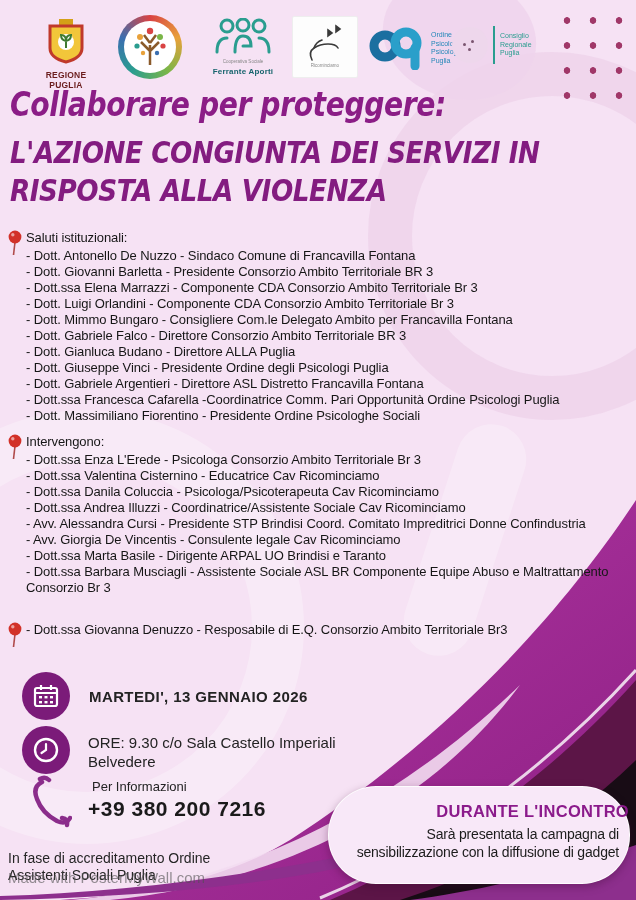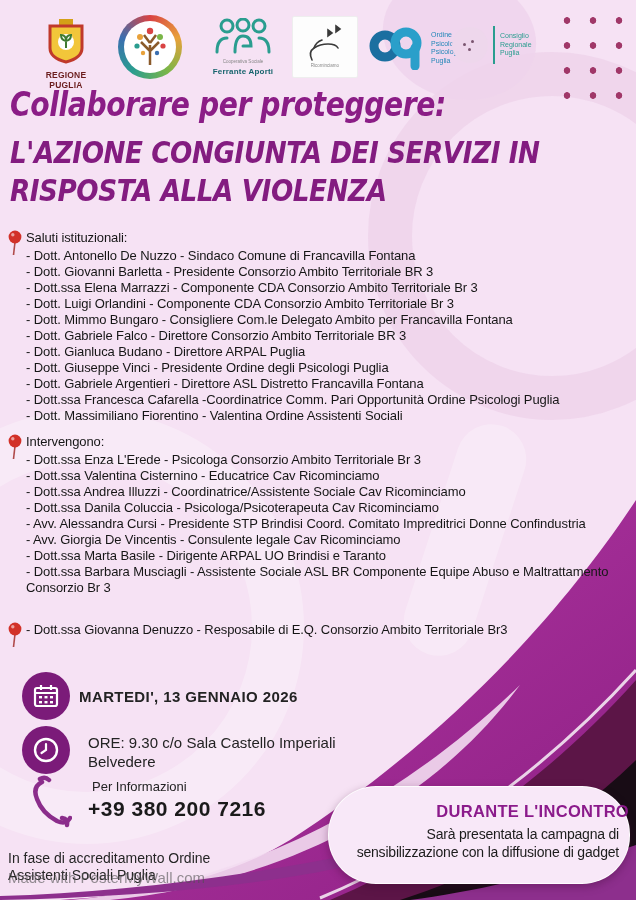--- a/index.html
+++ b/index.html
@@ -42,21 +42,21 @@
     letter-spacing:-.5px;transform:scaleX(.86);transform-origin:left top;white-space:nowrap;}
   
   .sec{position:absolute;left:26px;width:604px;font-size:13px;line-height:16px;
     letter-spacing:-.1px;z-index:3;color:#161616;}
   .sec .hd{margin-bottom:2px;}
   .pin{position:absolute;left:-18px;top:0px;}
   
   .iconcirc{position:absolute;width:48px;height:48px;border-radius:50%;background:#7b1b79;
     display:flex;align-items:center;justify-content:center;z-index:3;}
   .inftxt{position:absolute;z-index:3;color:#232323;}
-  .date-txt{left:79px;top:688px;font-size:15px;font-weight:600;letter-spacing:.4px;}
+  .date-txt{left:89px;top:688px;font-size:15px;font-weight:600;letter-spacing:.4px;}
   .time-txt{left:88px;top:733px;width:300px;font-size:15px;font-weight:500;line-height:19px;}
   .info-label{left:92px;top:779px;font-size:13px;font-weight:500;}
   .phone-num{left:88px;top:797px;font-size:21px;font-weight:bold;letter-spacing:.5px;color:#1a1a1a;}
   .phoneicon{position:absolute;left:26px;top:774px;z-index:3;}
   
   .accred{position:absolute;left:8px;top:850px;width:240px;font-size:14px;line-height:17px;
     color:#262626;z-index:3;}
   .watermark{position:absolute;left:8px;top:869px;font-size:15px;color:rgba(80,80,80,.6);z-index:4;}
   
   .pill{position:absolute;left:328px;top:786px;width:300px;height:96px;border-radius:48px;
@@ -183,41 +183,41 @@
     </svg>
     <div class="hd">Saluti istituzionali:</div>
     <div>
 
     <div class="line">- Dott. Antonello De Nuzzo - Sindaco Comune di Francavilla Fontana</div>
         <div class="line">- Dott. Giovanni Barletta - Presidente Consorzio Ambito Territoriale BR 3</div>
         <div class="line">- Dott.ssa Elena Marrazzi - Componente CDA Consorzio Ambito Territoriale Br 3</div>
         <div class="line">- Dott. Luigi Orlandini - Componente CDA Consorzio Ambito Territoriale Br 3</div>
         <div class="line">- Dott. Mimmo Bungaro - Consigliere Com.le Delegato Ambito per Francavilla Fontana</div>
         <div class="line">- Dott. Gabriele Falco -  Direttore Consorzio Ambito Territoriale BR 3</div>
-        <div class="line">- Dott. Gianluca Budano - Direttore ARPAL Puglia</div>
+        <div class="line">- Dott. Gianluca Budano - Direttore ALLA Puglia</div>
         <div class="line">- Dott. Giuseppe Vinci - Presidente Ordine degli Psicologi Puglia</div>
         <div class="line">- Dott. Gabriele Argentieri  - Direttore ASL Distretto Francavilla Fontana</div>
         <div class="line">- Dott.ssa Francesca Cafarella -Coordinatrice Comm. Pari Opportunità Ordine Psicologi Puglia</div>
-        <div class="line">- Dott. Massimiliano Fiorentino - Valentina Ordine Assistenti Sociali</div>
+        <div class="line">- Dott. Massimiliano Fiorentino - Presidente Ordine Psicologhe Sociali</div>
       </div>
   </div>
 
   <div class="sec" style="top:434px;">
     <svg class="pin" width="14" height="26" viewBox="0 0 14 26">
       <path d="M7,12 L5.5,25" stroke="#b04a4a" stroke-width="1.6"></path>
       <circle cx="7" cy="7" r="6.4" fill="#d23128"></circle>
       <circle cx="4.8" cy="4.8" r="1.7" fill="#ffffff" opacity="0.55"></circle>
     </svg>
     <div class="hd">Intervengono:</div>
     <div>
 
     <div class="line">- Dott.ssa Enza L'Erede - Psicologa Consorzio Ambito Territoriale Br 3</div>
         <div class="line">- Dott.ssa Valentina Cisternino - Educatrice Cav Ricominciamo</div>
+        <div class="line">- Dott.ssa Danila Coluccia - Psicologa/Psicoterapeuta Cav Ricominciamo</div>
         <div class="line">- Dott.ssa Andrea Illuzzi - Coordinatrice/Assistente Sociale Cav Ricominciamo</div>
-        <div class="line">- Dott.ssa Danila Coluccia - Psicologa/Psicoterapeuta Cav Ricominciamo</div>
         <div class="line">- Avv.  Alessandra Cursi - Presidente STP Brindisi Coord. Comitato Impreditrici Donne Confindustria</div>
         <div class="line">- Avv. Giorgia De Vincentis - Consulente legale Cav Ricominciamo</div>
         <div class="line">- Dott.ssa Marta Basile - Dirigente ARPAL UO  Brindisi e Taranto</div>
         <div class="line">- Dott.ssa Barbara Musciagli  -  Assistente Sociale ASL BR  Componente Equipe Abuso e Maltrattamento Consorzio Br 3</div>
       </div>
   </div>
 
   <div class="sec" style="top:622px;">
     <svg class="pin" width="14" height="26" viewBox="0 0 14 26">
       <path d="M7,12 L5.5,25" stroke="#b04a4a" stroke-width="1.6"></path>

